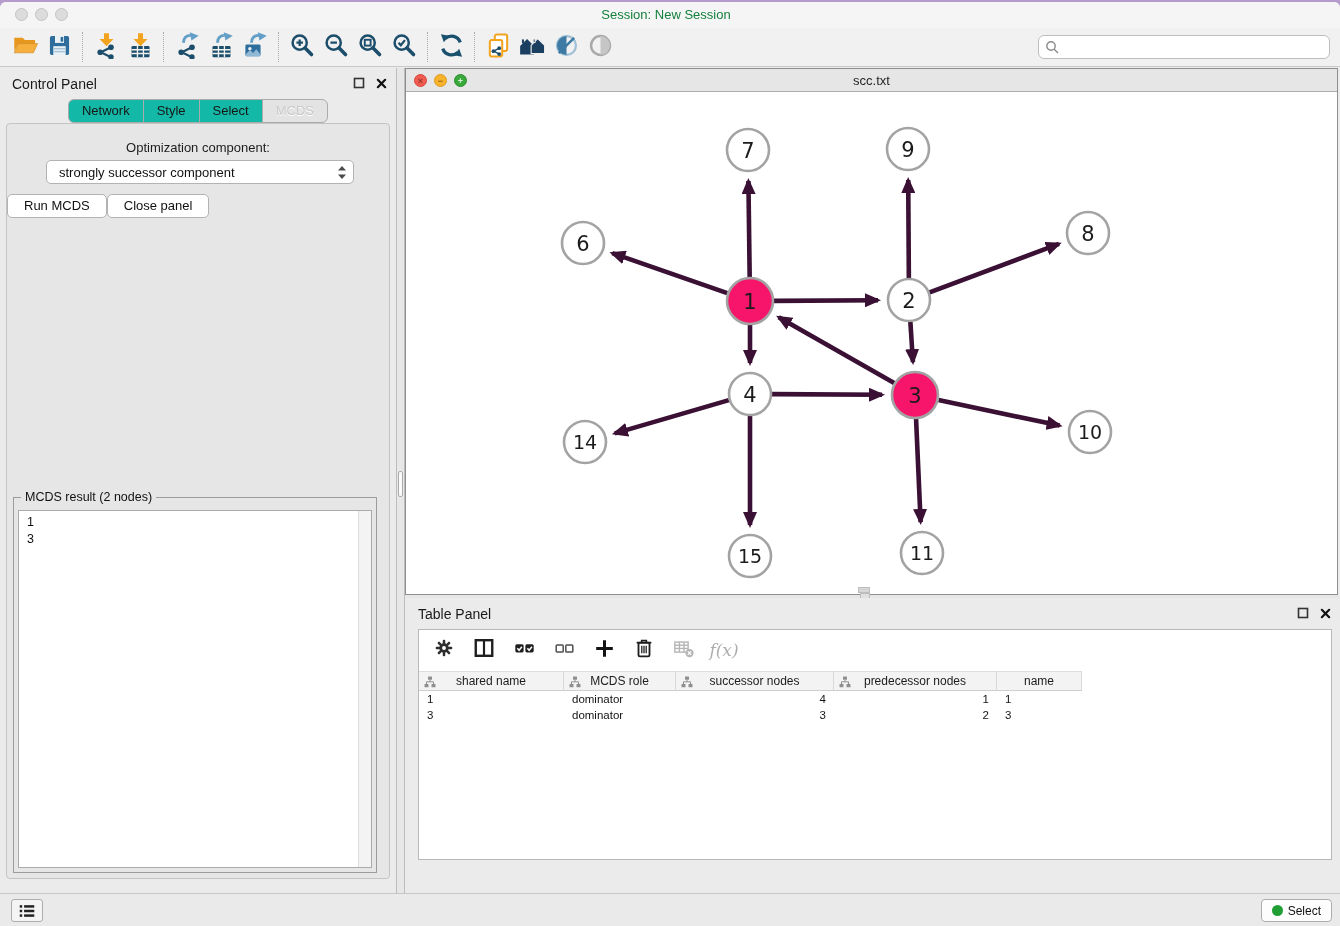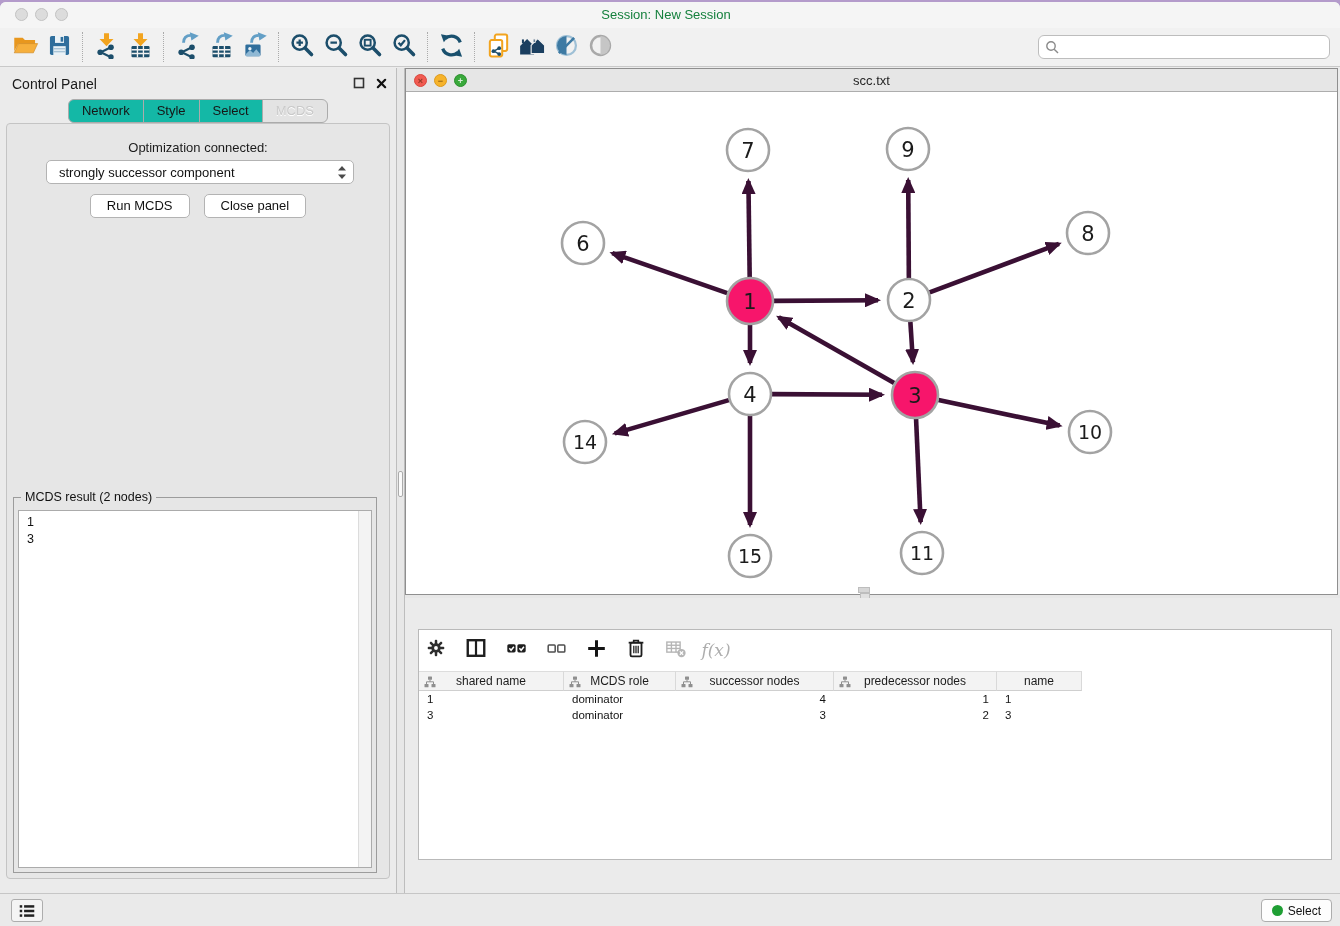--- a/index.html
+++ b/index.html
@@ -35,21 +35,21 @@
   .seg { background:#14b8a6; border:1px solid #ABABAB; margin-left:-1px; padding:3px 13px 4px 13px; font-size:13px; color:#161616; white-space:nowrap; }
   .seg:first-child { border-radius:6px 0 0 6px; margin-left:0; }
   .seg:last-child { border-radius:0 6px 6px 0; }
   .seg.active { background:#E3E3E3; color:#C9C9C9; text-shadow:0 1px 0 #fff; }
 
   .cp-tabs { position:absolute; top:31px; left:0; right:0; text-align:center; }
   .cp-box { position:absolute; left:6px; right:6px; top:55px; bottom:14px; background:#E6E6E6; border:1px solid #C4C4C4; border-radius:4px; }
   .opt-label { position:absolute; top:16px; left:0; right:0; text-align:center; font-size:13px; color:#1C1C1C; }
   .dropdown { position:absolute; top:36px; left:39px; width:308px; height:24px; background:#fff; border:1px solid #B3B3B3; border-radius:5px; display:flex; align-items:center; padding:0 6px 0 12px; }
   .dropdown .dd-text { flex:1; font-size:13px; color:#111; }
-  .cp-buttons { position:absolute; top:70px; left:0; right:0; display:flex; justify-content:center; gap:14px; }
+  .cp-buttons { position:absolute; top:70px; left:0; right:0; display:flex; }
   .push-btn { background:#fff; border:1px solid #B3B3B3; border-radius:5px; font-size:13px; color:#111; padding:3px 16px 4px 16px; font-family:"Liberation Sans",sans-serif; }
 
   .groupbox { position:absolute; left:6px; right:12px; top:373px; bottom:5px; border:1px solid #9C9C9C; }
   .groupbox .legend { position:absolute; top:-8px; left:7px; background:#E6E6E6; padding:0 4px; font-size:12.5px; color:#111; }
   .result-area { position:absolute; left:4px; right:4px; top:12px; bottom:4px; background:#fff; border:1px solid #ABABAB; }
   .result-scroll { position:absolute; right:0; top:0; bottom:0; width:13px; background:#F3F3F3; border-left:1px solid #DCDCDC; }
   .result-lines { position:absolute; left:0; right:14px; top:0; bottom:0; padding:3px 8px; font-size:12.5px; color:#111; line-height:17px; overflow:hidden; }
 
   
   .net-window { position:absolute; left:405px; top:66px; width:933px; height:527px; background:#fff; border:1px solid #8F8F8F; }
@@ -61,21 +61,21 @@
   .light.green { background:#39A93B; border:1px solid #2C8F2E; color:rgba(255,255,255,.8); }
   .canvas { position:absolute; left:0; right:0; top:23px; bottom:0; background:#fff; }
   .canvas-scroll-handle { position:absolute; left:452px; bottom:1px; width:12px; height:6px; background:#D6D6D6; border:1px solid #BDBDBD; }
 
   .h-divider { position:absolute; left:405px; right:0; top:593px; height:3px; background:#E7E7E7; }
   .h-handle { position:absolute; left:455px; top:-2px; width:10px; height:7px; background:#E0E0E0; border:1px solid #BDBDBD; }
 
   
   .table-panel { position:absolute; left:405px; right:0; top:596px; bottom:33px; background:#EBEBEB; }
   .tp-white { position:absolute; left:13px; right:8px; top:31px; bottom:33px; background:#fff; border:1px solid #B9B9B9; }
-  .tp-toolbar { position:absolute; left:0; right:0; top:0; height:40px; display:flex; align-items:center; gap:14px; padding-left:4px; }
+  .tp-toolbar { position:absolute; left:0; right:0; top:0; height:40px; display:flex; align-items:center; gap:14px; padding-left:12px; }
   .tp-tbtn { width:26px; height:26px; display:flex; align-items:center; justify-content:center; }
   .fx { font-family:"DejaVu Serif", serif; font-style:italic; font-size:17px; color:#ADADAD; }
 
   .tbl-header { position:absolute; left:0; top:41px; height:20px; display:flex; }
   .th-cell { position:relative; background:#F3F3F3; border-top:1px solid #DDDDDD; border-bottom:1px solid #CFCFCF; border-right:1px solid #D9D9D9; display:flex; align-items:center; justify-content:center; font-size:12px; color:#1C1C1C; }
   .th-cell .tree-ico { position:absolute; left:5px; top:4px; }
   .tbl-rows { position:absolute; left:0; right:0; top:61px; }
   .t-row { display:flex; height:16px; align-items:center; }
   .t-cell { font-size:11.5px; color:#141414; padding:0 8px; overflow:hidden; white-space:nowrap; }
 
@@ -296,21 +296,21 @@
             </span>
         </span>
       </div>
       <div class="cp-tabs"><span class="seg-tabs" id="cp-tabs">
             <span class="seg">Network</span>
             <span class="seg">Style</span>
             <span class="seg">Select</span>
             <span class="seg active">MCDS</span>
           </span></div>
       <div class="cp-box">
-        <div class="opt-label">Optimization connected:</div>
+        <div class="opt-label">Optimization component:</div>
         <div class="dropdown">
           <span class="dd-text">strongly successor component</span>
           <svg width="10" height="15" viewBox="0 0 10 15">
               <polygon points="5,1 9,5.6 1,5.6" fill="#4A4A4A"></polygon>
               <polygon points="1,9.4 9,9.4 5,14" fill="#4A4A4A"></polygon>
             </svg>
         </div>
         <div class="cp-buttons">
           <button class="push-btn">Run MCDS</button>
           <button class="push-btn">Close panel</button>
@@ -410,20 +410,35 @@
           </svg>
         <div class="canvas-scroll-handle"></div>
       </div>
     </div>
 
     <div class="h-divider">
         <div class="h-handle"></div>
       </div>
 
     <div class="table-panel">
+      <div class="panel-head">
+        <span class="ph-title" style="left:13px">Table Panel</span>
+        <span class="ph-icons">
+          <span class="pbtn">
+              <svg width="12" height="12" viewBox="0 0 12 12">
+                <rect x="1.5" y="1.5" width="9" height="9" fill="none" stroke="#333" stroke-width="1.6"></rect>
+              </svg>
+            </span>
+          <span class="pbtn">
+              <svg width="11" height="11" viewBox="0 0 12 12">
+                <path d="M2 2 L10 10 M10 2 L2 10" stroke="#111" stroke-width="2.4" stroke-linecap="round"></path>
+              </svg>
+            </span>
+        </span>
+      </div>
       <div class="tp-white">
         <div class="tp-toolbar" id="tp-toolbar">
             <div class="tp-tbtn">
               <span><svg width="20" height="20" viewBox="0 0 24 24">
                   <g fill="#2E2E2E">
                     <g transform="rotate(0 12 12)">
                       <rect x="10.5" y="2" width="3" height="20" rx="1.2"></rect>
                     </g>
                     <g transform="rotate(45 12 12)">
                       <rect x="10.5" y="2" width="3" height="20" rx="1.2"></rect>

